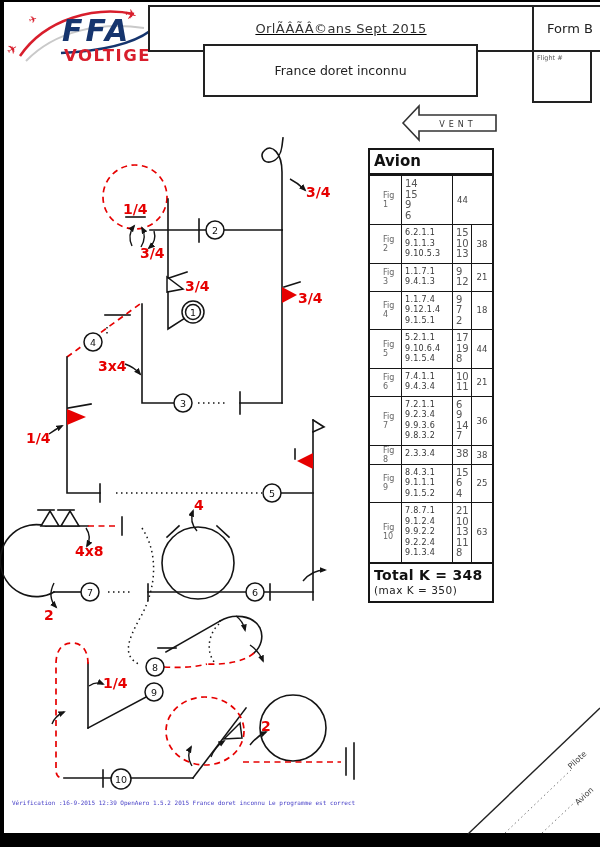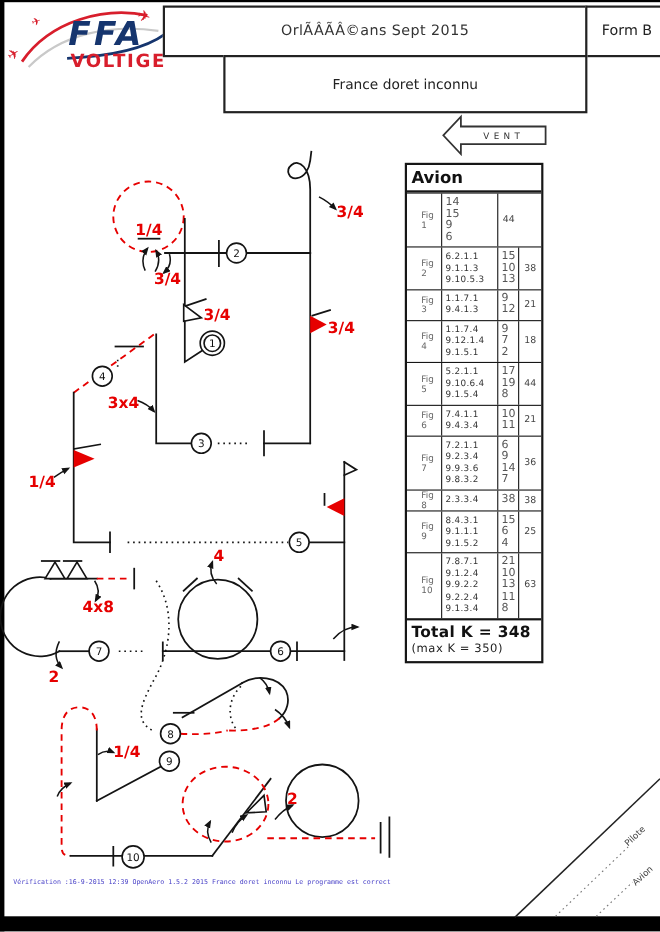--- a/index.html
+++ b/index.html
@@ -5,26 +5,26 @@
   html,body{margin:0;padding:0;background:#fff;}
   .page{position:relative;width:600px;height:847px;background:#fff;overflow:hidden;
         font-family:"DejaVu Sans","Liberation Sans",sans-serif;}
   .edge{position:absolute;background:#000;}
   .edge.left{left:0;top:0;width:4px;height:847px;}
   .edge.bottom{left:0;top:833px;width:600px;height:14px;}
   .edge.top{left:0;top:0;width:600px;height:2px;}
 
   
   .hbox{position:absolute;border:2px solid #222;box-sizing:border-box;background:#fff;}
-  .title-box{left:148px;top:5px;width:386px;height:47px;display:flex;align-items:center;justify-content:center;}
+  .title-box{left:148px;top:5px;width:386px;height:47px;display:flex;align-items:center;justify-content:center;text-decoration:underline;}
   .title-box span{font-size:13px;color:#333;letter-spacing:.4px;}
   .form-box{left:532px;top:5px;width:76px;height:47px;display:flex;align-items:center;justify-content:center;}
   .form-box span{font-size:13px;color:#222;}
   .pid-box{left:148px;top:50px;width:57px;height:53px;}
-  .name-box{left:203px;top:50px;width:331px;height:53px;display:flex;align-items:center;justify-content:center;}
+  .name-box{left:203px;top:44px;width:275px;height:53px;display:flex;align-items:center;justify-content:center;}
   .name-box span{font-size:12.5px;color:#222;}
   .flight-box{left:532px;top:50px;width:60px;height:53px;}
   .tinylab{font-size:6.5px;color:#555;padding:2px 0 0 3px;display:block;}
 
   
   .logo{position:absolute;left:6px;top:2px;}
 
   
   .diagram{position:absolute;left:0;top:0;width:600px;height:847px;}
   .k{stroke:#141414;stroke-width:1.6;fill:none;stroke-linecap:square;}
@@ -81,20 +81,23 @@
 
   <div class="hbox title-box">
     <span>OrlÃÂÃÂ©ans Sept 2015</span>
   </div>
   <div class="hbox form-box">
     <span>Form B</span>
   </div>
   <div class="hbox name-box">
     <span>France doret inconnu</span>
   </div>
+  <div class="hbox flight-box">
+    <span class="tinylab">Flight #</span>
+  </div>
 
   <svg class="diagram" viewBox="0 0 600 847">
     <defs>
       <marker id="ah" markerUnits="userSpaceOnUse" markerWidth="9" markerHeight="8" refX="5.5" refY="3" orient="auto">
         <path d="M0,0 L7.5,3 L0,6 Z" fill="#141414"></path>
       </marker>
     </defs>
 
     <g>
       <polygon class="wshape" points="403,123 419,106 419,115 496,115 496,131 419,131 419,140"></polygon>

